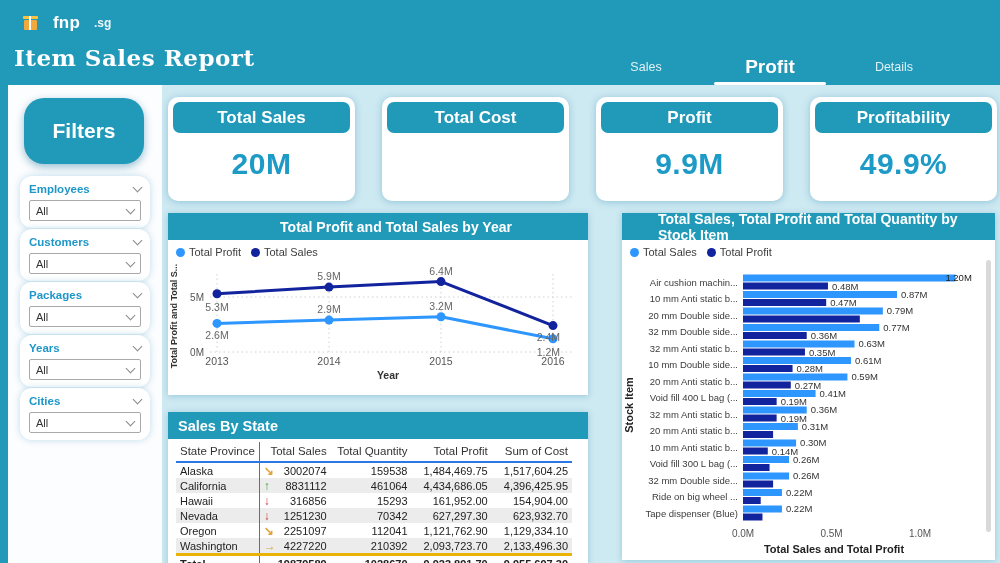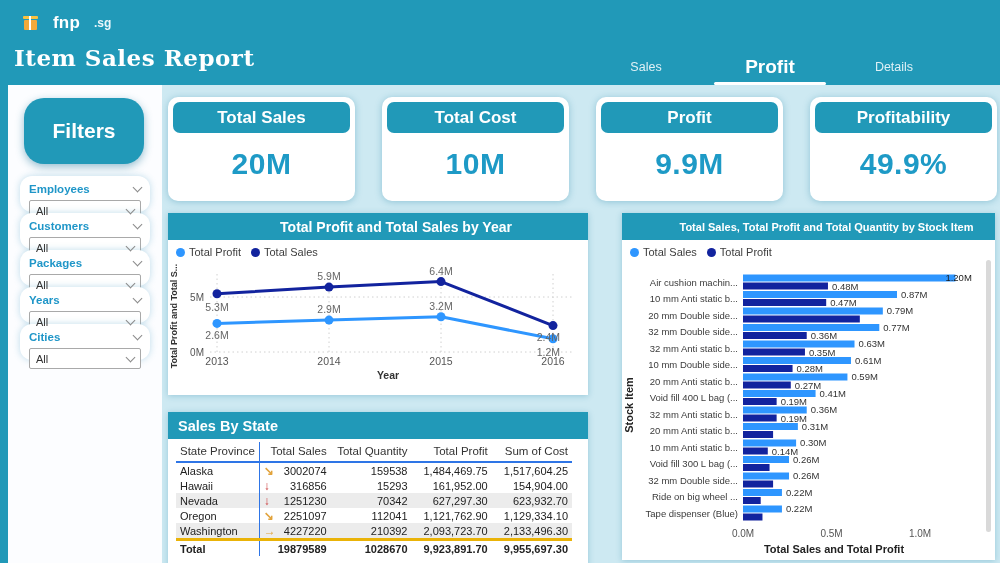--- a/index.html
+++ b/index.html
@@ -21,21 +21,21 @@
   .tab-underline{position:absolute;left:50%;transform:translateX(-50%);bottom:0;width:112px;height:3.5px;background:#fff;border-radius:2px;}
   
   .edge-strip{position:absolute;left:0;top:85px;width:8px;height:478px;background:#2199B8;}
   .sidebar{position:absolute;left:8px;top:85px;width:154px;height:478px;background:#FCFDFF;}
   .filters-btn{position:absolute;left:16px;top:13px;width:120px;height:66px;background:#2199B8;border-radius:20px;
                display:flex;align-items:center;justify-content:center;color:#fff;cursor:pointer;
                font-family:Liberation Sans, sans-serif;font-size:21px;font-weight:700;
                box-shadow:0 3px 9px rgba(25,115,150,.45);}
   .filter-list{position:absolute;left:12px;top:91px;width:130px;}
   .filter-card{background:#fff;border-radius:12px;box-shadow:0 0 7px rgba(60,150,190,.32);
-               padding:7px 9px 9px;height:36px;box-sizing:border-box;margin-bottom:1px;}
+               padding:7px 9px 9px;height:52px;box-sizing:border-box;margin-bottom:1px;}
   .filter-label-row{display:flex;justify-content:space-between;align-items:center;color:#1F96C8;
                     font-weight:700;font-size:11.5px;}
   .filter-select{margin-top:5px;border:1px solid #A9A9A9;border-radius:2px;height:21px;box-sizing:border-box;
                  display:flex;align-items:center;justify-content:space-between;padding:0 6px;
                  font-size:11px;color:#333;background:#fff;cursor:pointer;gap:8px;}
   .chev{width:6px;height:6px;border-right:1.4px solid #8a8a8a;border-bottom:1.4px solid #8a8a8a;
         transform:rotate(45deg);margin-top:-3px;flex:none;}
   
   .kpis{position:absolute;left:168px;top:97px;display:flex;gap:27px;}
   .kpi-card{width:187px;height:104px;background:#fff;border-radius:10px;box-shadow:0 1px 7px rgba(30,125,160,.35);}
@@ -43,21 +43,21 @@
             justify-content:center;color:#fff;font-weight:700;font-size:17px;}
   .kpi-value{height:62px;display:flex;align-items:center;justify-content:center;color:#1E9AC6;
              font-size:30px;font-weight:600;letter-spacing:.5px;}
   
   .card{position:absolute;background:#fff;box-shadow:0 1px 6px rgba(30,125,160,.3);}
   .line-card{left:168px;top:213px;width:420px;height:182px;}
   .table-card{left:168px;top:412px;width:420px;height:156px;}
   .bar-card{left:622px;top:213px;width:373px;height:347px;}
   .card-title{height:27px;background:#2199B8;color:#fff;font-weight:700;display:flex;align-items:center;padding-left:36px;}
   .card-title.center{justify-content:center;font-size:14px;}
-  .card-title.center.small{font-size:11px;}
+  .card-title.center.small{font-size:14px;}
   .card-title.left{justify-content:flex-start;padding-left:10px;font-size:14.5px;}
   .legend{display:flex;align-items:center;gap:10px;padding:6px 8px 2px;font-size:11px;color:#3d3d3d;}
   .legend-item{display:flex;align-items:center;gap:4px;cursor:pointer;}
   .legend-dot{width:9px;height:9px;border-radius:50%;flex:none;}
   svg text{font-family:"Liberation Sans",sans-serif;}
   
   .state-table{border-collapse:collapse;margin:3px 16px 0 8px;font-size:11px;color:#222;table-layout:fixed;}
   .state-table th{font-weight:400;color:#333;font-size:11.5px;border-bottom:2px solid #2E75E6;
                   padding:3px 4px 4px;white-space:nowrap;}
   .state-table td{padding:1.5px 4px;white-space:nowrap;}
@@ -156,21 +156,20 @@
   </div>
 
   <div class="kpis">
     <div class="kpi-card">
       <div class="kpi-head">Total Sales</div>
       <div class="kpi-value">20M</div>
     </div>
 
     <div class="kpi-card">
       <div class="kpi-head">Total Cost</div>
-      <div class="kpi-value">10M</div>
     </div>
 
     <div class="kpi-card">
       <div class="kpi-head">Profit</div>
       <div class="kpi-value">9.9M</div>
     </div>
 
     <div class="kpi-card">
       <div class="kpi-head">Profitability</div>
       <div class="kpi-value">49.9%</div>
@@ -242,20 +241,32 @@
             <td class="c0">Alaska</td>
             <td class="cn w-sales">
               <span class="sales-cell">
                 <span class="trend" style="color: rgb(226, 163, 60);">↘</span>
                 <span>3002074</span>
               </span>
             </td>
             <td class="cn w-qty">159538</td>
             <td class="cn w-profit">1,484,469.75</td>
             <td class="cn w-cost">1,517,604.25</td>
+          </tr>
+          <tr class="alt">
+            <td class="c0">California</td>
+            <td class="cn w-sales">
+              <span class="sales-cell">
+                <span class="trend" style="color: rgb(59, 163, 59);">↑</span>
+                <span>8831112</span>
+              </span>
+            </td>
+            <td class="cn w-qty">461064</td>
+            <td class="cn w-profit">4,434,686.05</td>
+            <td class="cn w-cost">4,396,425.95</td>
           </tr>
           <tr>
             <td class="c0">Hawaii</td>
             <td class="cn w-sales">
               <span class="sales-cell">
                 <span class="trend" style="color: rgb(204, 64, 64);">↓</span>
                 <span>316856</span>
               </span>
             </td>
             <td class="cn w-qty">15293</td>

